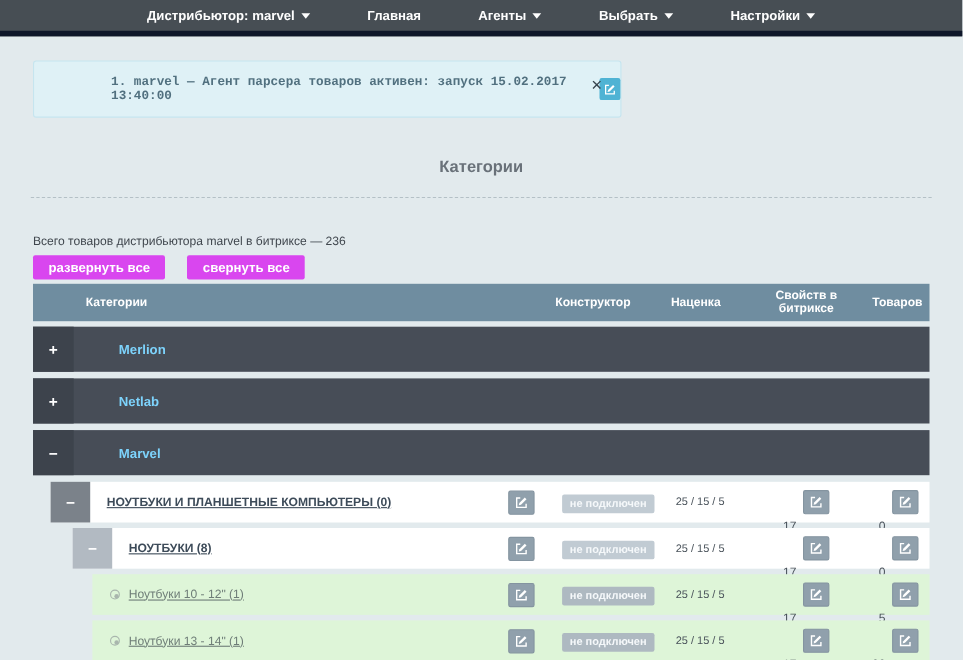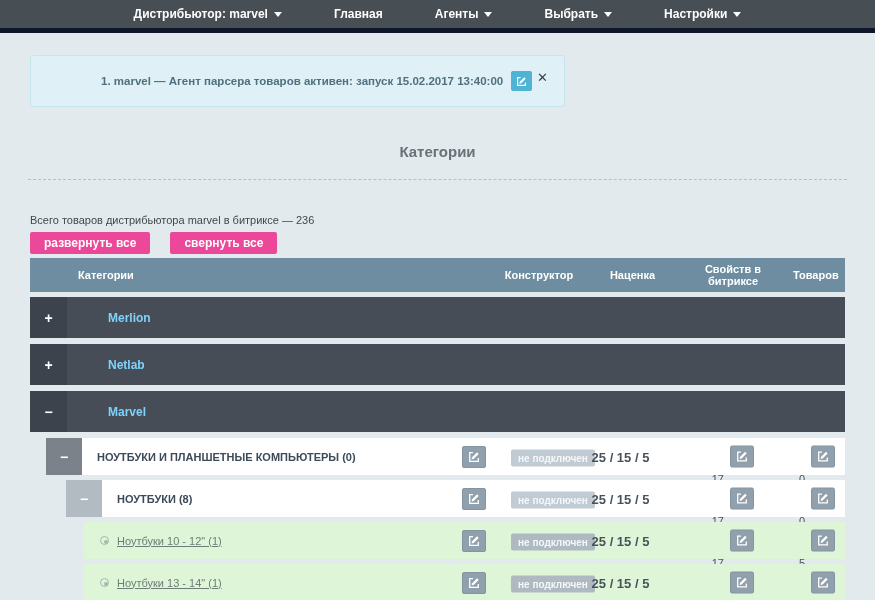--- a/index.html
+++ b/index.html
@@ -11,37 +11,37 @@
             display:flex; align-items:center; justify-content:center; gap:52px; }
   .nav-item { color:#fefefe; font-size:12px; font-weight:bold; display:flex;
               align-items:center; gap:6px; cursor:pointer; }
   .caret { width:0; height:0; border-left:4px solid transparent; border-right:4px solid transparent;
            border-top:5px solid #fefefe; display:inline-block; }
 
   
   .alert { position:absolute; left:30px; top:55px; width:535px; height:52px;
            background:#dff1f6; border:1px solid #c6e5ef; border-radius:3px;
            display:flex; align-items:center; }
-  .alert-text { padding-left:70px; font-size:11.5px; font-weight:bold; color:#51707f; }
+  .alert-text { padding-left:70px; font-size:11.5px; font-weight:bold; color:#51707f;font-family:Liberation Mono, monospace; }
   .alert-edit { margin-left:8px; width:21px; height:20px; background:#4fb3d4; border:none;
                 border-radius:2px; display:inline-flex; align-items:center; justify-content:center;
                 cursor:pointer; }
   .alert-close { position:absolute; right:16px; top:14px; font-size:13px; font-weight:bold;
                  color:#36434c; cursor:pointer; }
 
   
   .page-title { position:absolute; top:143px; left:0; width:875px; text-align:center;
                 font-size:15px; font-weight:bold; color:#697179; }
   .divider { position:absolute; top:179px; left:28px; width:819px;
              border-top:1px dashed #b4c0c6; }
 
   .summary { position:absolute; top:214px; left:30px; font-size:11px; color:#40474e; }
 
   .toolbar { position:absolute; top:232px; left:30px; display:flex; gap:20px; }
-  .tbtn { background:#ec4899; color:#fff; font-size:12px; font-weight:bold; border:none;
+  .tbtn { background:#d946ef; color:#fff; font-size:12px; font-weight:bold; border:none;
           border-radius:2px; padding:4px 14px; cursor:pointer; font-family:inherit; }
 
   
   .table { position:absolute; top:258px; left:30px; width:815px; }
   .thead { position:relative; height:34px; background:#6f8da0; color:#fff;
            font-size:11px; font-weight:bold; }
   .thead .hc { position:absolute; top:50%; transform:translateY(-50%); }
   .h-cat { left:48px; }
   .h-constructor { right:261px; width:90px; text-align:center; }
   .h-markup { right:180px; width:65px; text-align:center; }
@@ -58,39 +58,39 @@
              padding-left:41px; }
 
   .row-cat { height:37px; background:#fff; display:flex; align-items:center; }
   .lvl1 { margin-left:16px; }
   .lvl2 { margin-left:36px; }
   .c-toggle { width:36px; height:37px; color:#fff; font-size:14px; font-weight:bold; border:none;
               display:flex; align-items:center; justify-content:center; cursor:pointer; flex:none; }
   .c-toggle.dark { background:#7b828a; }
   .c-toggle.light { background:#b2bac2; }
   .cat-link { margin-left:15px; font-size:11px; font-weight:bold; color:#3d4b59;
-              }
+              text-decoration:underline; }
 
   .row-item { height:37px; background:#def5d8; margin-left:54px; display:flex; align-items:center; }
   .bullet { margin-left:16px; width:9px; height:9px; border:1px solid #a9b6ad; border-radius:50%;
             position:relative; flex:none; }
   .bullet::after { content:""; position:absolute; left:2.5px; top:2.5px; width:4px; height:4px;
                    background:#a9b6ad; border-radius:50%; }
   .item-link { margin-left:8px; font-size:11px; color:#6e7d77; text-decoration:underline; }
 
   .ebtn { width:24px; height:22px; background:#90a0ac; border:1px solid #8494a0; border-radius:2px;
           display:inline-flex; align-items:center; justify-content:center; cursor:pointer; }
 
   .cell { position:absolute; top:50%; transform:translateY(-50%); }
   .c-edit { right:359px; }
   .c-badge { right:261px; width:73px; text-align:left;margin-left:44px; }
   .badge { display:inline-block; background:#c1cbd3; color:#f5f8fa; font-size:10px; font-weight:bold;
            padding:3px 7px; border-radius:2px; white-space:nowrap; }
   .row-item .badge { background:#aeb9c1; }
-  .c-markup { right:192px; width:65px; text-align:center; font-size:13px; color:#49525a;font-weight:bold; }
+  .c-markup { right:176px; width:65px; text-align:center; font-size:10px; color:#49525a; }
   .c-props { right:91px; display:flex; align-items:center; gap:6px; }
   .c-count { right:10px; display:flex; align-items:center; gap:6px; }
   .num { font-size:11px; color:#49525a;margin-top:43px; }
 </style>
 </head>
 <body>
 
 <div class="navbar">
   <div class="nav-item">
     <span>Дистрибьютор: marvel</span>

